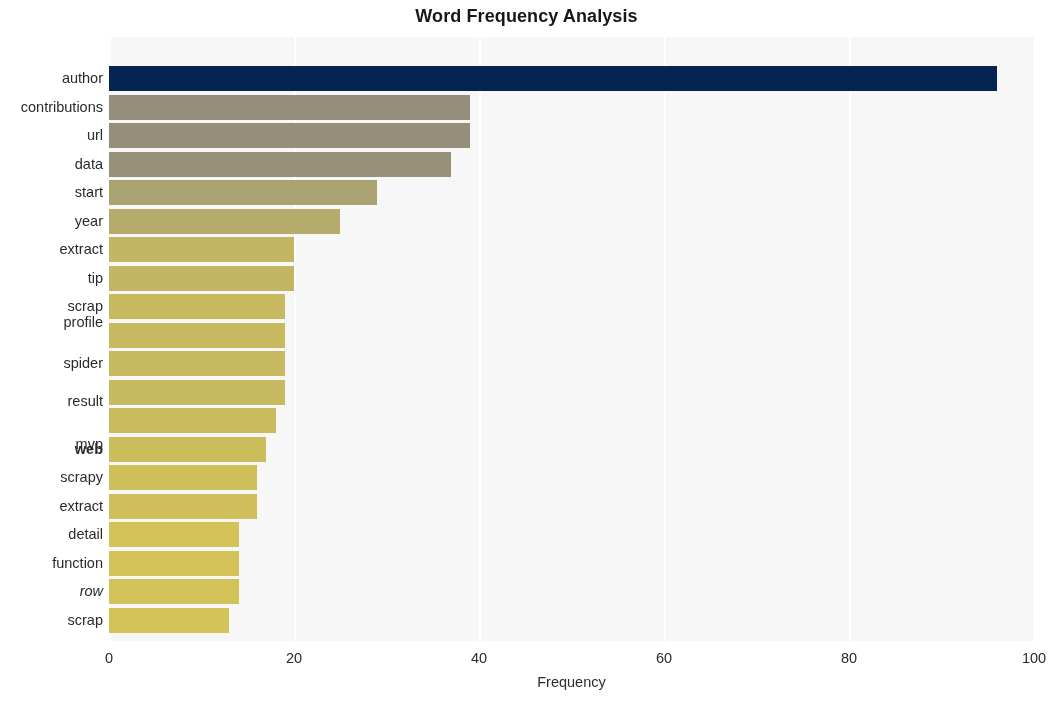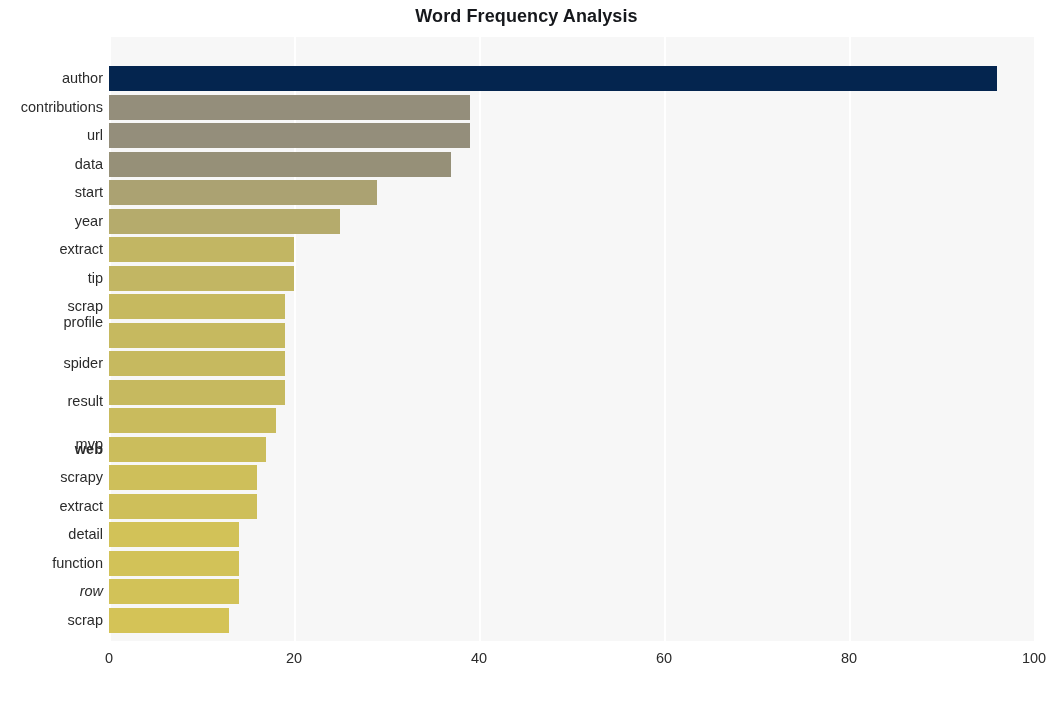--- a/index.html
+++ b/index.html
@@ -225,14 +225,15 @@
 
   <div id="x-tick-labels">
       <div class="x-tick" style="left: 109px;">0</div>
       <div class="x-tick" style="left: 294px;">20</div>
       <div class="x-tick" style="left: 479px;">40</div>
       <div class="x-tick" style="left: 664px;">60</div>
       <div class="x-tick" style="left: 849px;">80</div>
       <div class="x-tick" style="left: 1034px;">100</div>
     </div>
 
+  <div id="x-axis-label">Frequency</div>
 
 </div>
 
 </body></html>

